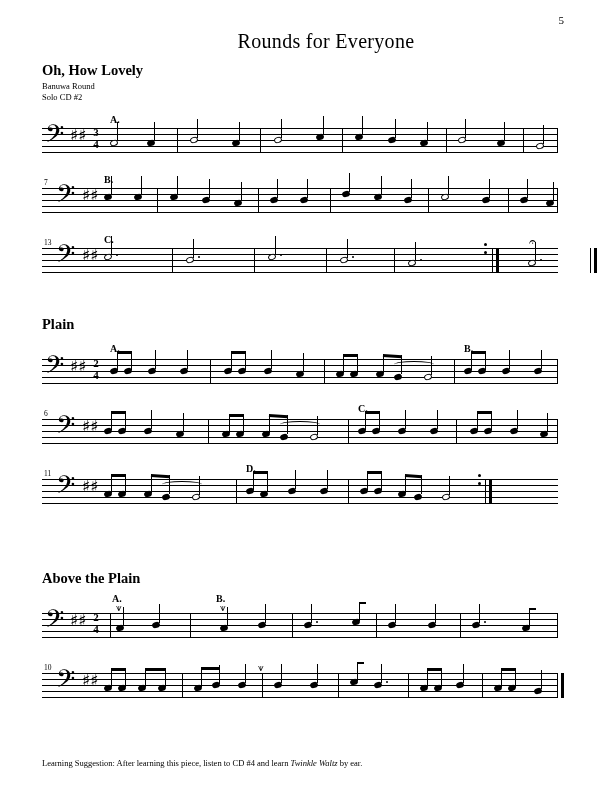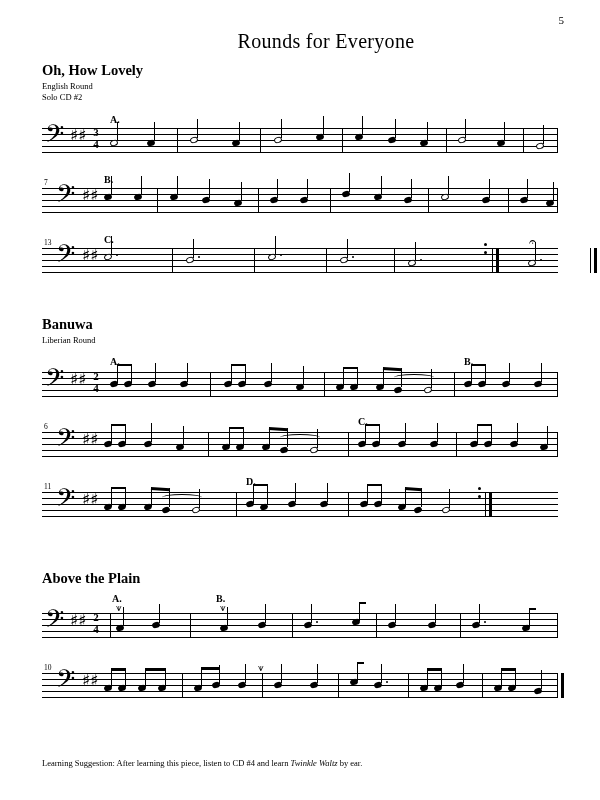--- a/index.html
+++ b/index.html
@@ -217,21 +217,21 @@
 </head>
 <body>
 
 <div class="page">
 
   <div class="page-number">5</div>
   <div class="page-title">Rounds for Everyone</div>
 
   <div class="piece" style="top:62px;">
     <div class="piece-title">Oh, How Lovely</div>
-    <div class="piece-sub">English Round</div>
+    <div class="piece-sub">Banuwa Round</div>
     <div class="piece-sub">Solo CD #2</div>
 
     <div class="systems">
 
       <div class="system" style="height:56px;">
         <div class="stafflines" style="top:22px;">
           <div class="ln l0"></div>
             <div class="ln l1"></div>
             <div class="ln l2"></div>
             <div class="ln l3"></div>
@@ -438,22 +438,21 @@
             <div class="dot" style="left:498px; top:33px;"></div>
           </div>
         <div class="barline" style="left:548px; top:22px;"></div>
         <div class="barline thick" style="left:552px; top:22px;"></div>
       </div>
 
     </div>
   </div>
 
   <div class="piece" style="top:316px;">
-    <div class="piece-title">Banuwa</div>
-    <div class="piece-sub">Liberian Round</div>
+    <div class="piece-title">Plain</div>
 
     <div class="systems">
 
       <div class="system" style="height:56px;">
         <div class="stafflines" style="top:22px;">
           <div class="ln l0"></div>
             <div class="ln l1"></div>
             <div class="ln l2"></div>
             <div class="ln l3"></div>
             <div class="ln l4"></div>

